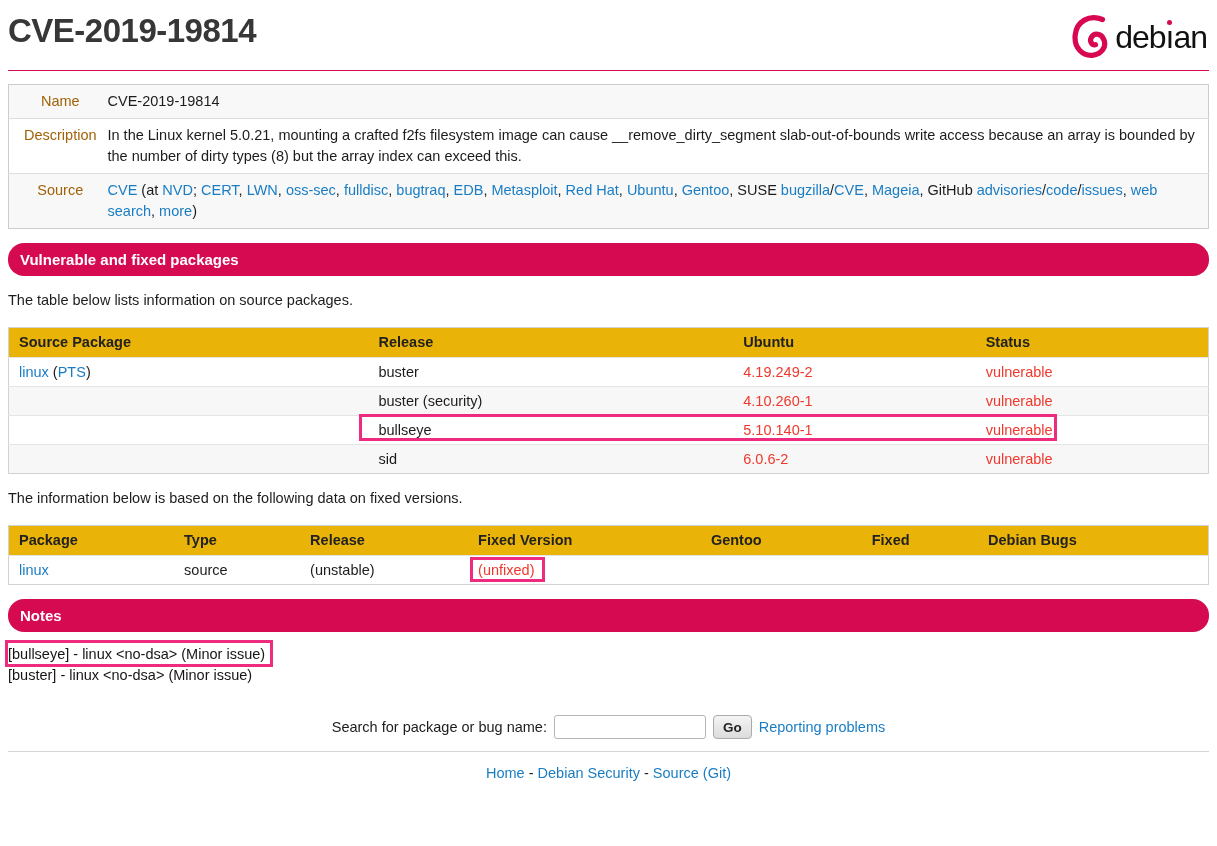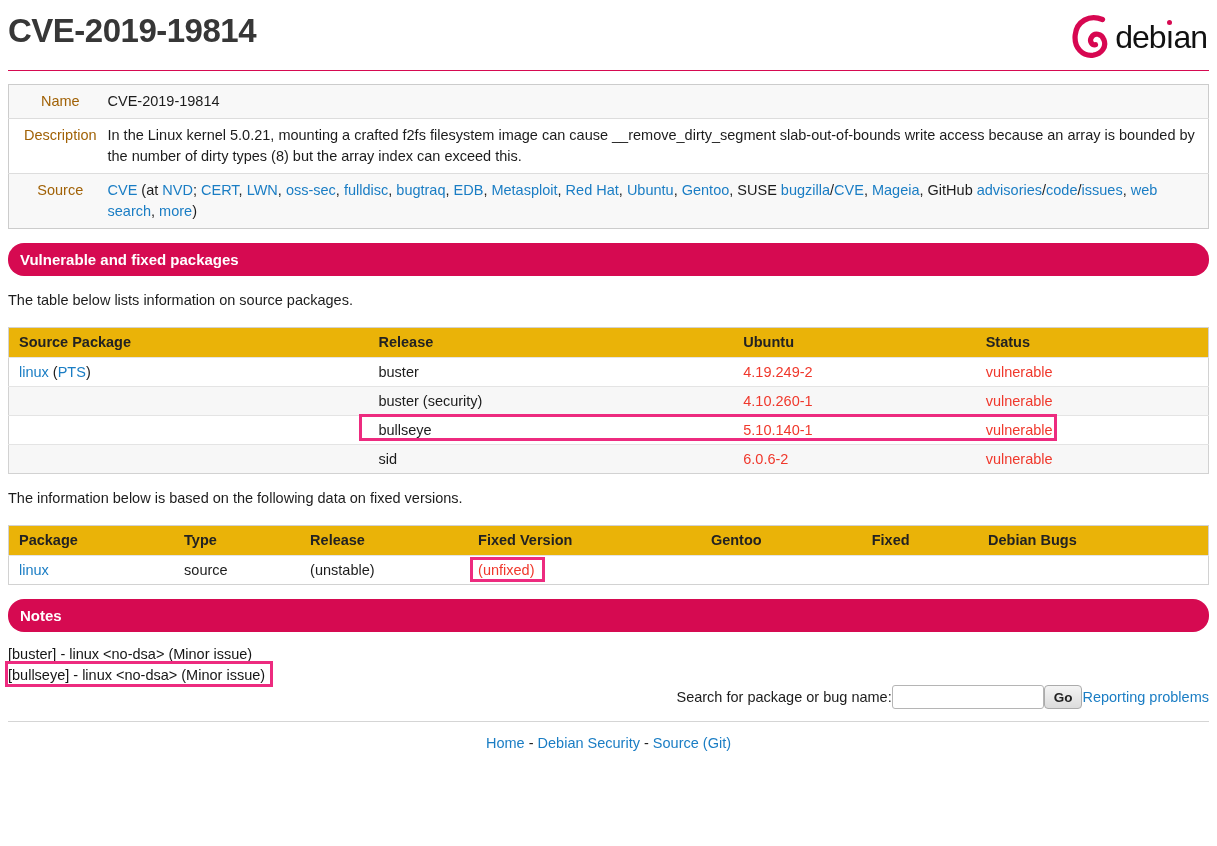--- a/index.html
+++ b/index.html
@@ -75,22 +75,22 @@
   .hl-inline{left:-8px;top:-5px;right:-10px;bottom:-4px;}
   .hl-note{left:-3px;top:-4px;right:-8px;bottom:-2px;}
 
   
   .notes{margin-top:12px;}
   .note-line{line-height:20.5px;font-size:14.5px;color:#151515;}
   .note-line .relwrap{position:relative;display:inline-block;}
 
   
   .search-row{
-    text-align:center;display:flex;align-items:center;
-    justify-content:flex-end;
+    margin-top:30px;text-align:center;display:flex;align-items:center;
+    justify-content:center;gap:7px;
   }
   .search-row label{color:#1c1c1c;}
   .search-input{
     width:152px;height:24px;border:1px solid #b5b5b5;border-radius:3px;
     font-size:13px;padding:2px 5px;background:#fff;
   }
   .go-btn{
     height:24px;padding:2px 9px;font-size:13.5px;font-weight:bold;color:#222;
     background:linear-gradient(#f4f4f4,#dcdcdc);
     border:1px solid #ababab;border-radius:4px;cursor:pointer;
@@ -214,22 +214,22 @@
           <td></td>
           <td></td>
           <td></td>
         </tr>
       </tbody>
   </table>
 
   <div class="banner">Notes</div>
 
   <div class="notes" id="notes-list">
+      <div class="note-line"><span class="relwrap">[bullseye] - linux &lt;no-dsa&gt; (Minor issue)<span class="hl-box hl-note"></span></span></div>
       <div class="note-line"><span class="relwrap">[buster] - linux &lt;no-dsa&gt; (Minor issue)</span></div>
-      <div class="note-line"><span class="relwrap">[bullseye] - linux &lt;no-dsa&gt; (Minor issue)<span class="hl-box hl-note"></span></span></div>
     </div>
 
   <div class="search-row">
     <label>Search for package or bug name:</label>
     <input class="search-input" type="text" value="" style="">
     <button class="go-btn">Go</button>
     <a class="lnk" href="#">Reporting problems</a>
   </div>
 
   <hr class="rule-bottom">

